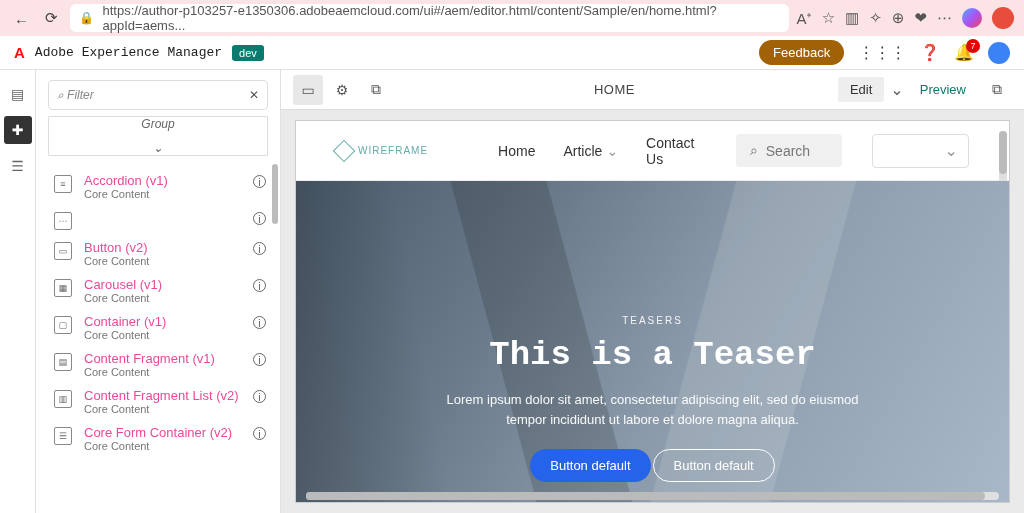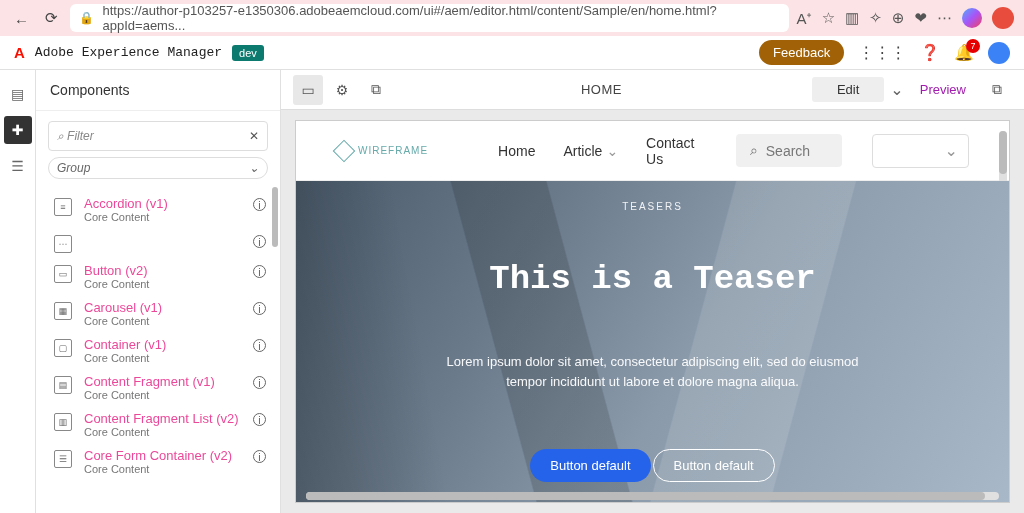--- a/index.html
+++ b/index.html
@@ -32,52 +32,52 @@
 
 .left-rail { width: 36px; background: #fff; border-right: 1px solid #e0e0e0; display: flex; flex-direction: column; align-items: center; padding-top: 10px; gap: 8px; }
 .rail-btn { width: 28px; height: 28px; display: flex; align-items: center; justify-content: center; color: #666; cursor: pointer; font-size: 14px; border-radius: 3px; }
 .rail-btn.active { background: #333; color: #fff; }
 
 
 .components-panel { width: 245px; background: #fff; border-right: 1px solid #e0e0e0; overflow: hidden; display:flex; flex-direction:column;}
 .panel-header { padding: 12px 14px; font-size: 14px; color: #333; border-bottom: 1px solid #eee; }
 .filter-box { margin: 10px 12px 6px; border: 1px solid #ddd; border-radius: 4px; height: 30px; display: flex; align-items: center; padding: 0 8px; color: #888; font-size: 12px; font-style: italic; }
 .filter-box .x { margin-left: auto; font-style: normal; color: #555; cursor: pointer; }
-.group-select { margin: 0 12px 8px; border: 1px solid #ddd; border-radius: 12px; height: 22px; display: flex; align-items: center; padding: 0 8px; color: #666; font-size: 12px; font-style: italic; justify-content: space-between; cursor: pointer; }
+.group-select { margin: 0 12px 8px; border: 1px solid #ddd; border-radius: 1px; height: 40px; display: flex; align-items: center; padding: 0 8px; color: #666; font-size: 12px; font-style: italic; justify-content: space-between; cursor: pointer; flex-direction: column; }
 .comp-list { overflow-y: auto; padding: 4px 0; flex:1; position:relative;}
 .comp-item { display: flex; align-items: flex-start; padding: 5px 14px 5px 18px; gap: 12px; cursor: grab; position:relative;}
 .comp-icon { width: 18px; height: 18px; border: 1px solid #888; border-radius: 2px; margin-top: 2px; flex-shrink:0; display:flex; align-items:center; justify-content:center; font-size:9px; color:#666;}
 .comp-text .name { font-size: 13px; color: #ec4899; }
 .comp-text .grp { font-size: 11px; color: #777; }
 .comp-info { margin-left:auto; color:#666; font-size:11px; border:1px solid #666; border-radius:50%; width:13px; height:13px; display:flex; align-items:center; justify-content:center; margin-top:2px;}
 .comp-scroll { position:absolute; right:2px; top:0; width:6px; height:60px; background:#bbb; border-radius:3px;}
 
 
 .editor { flex: 1; display: flex; flex-direction: column; background: #eaeaea; }
 .editor-toolbar { height: 40px; background: #fff; border-bottom: 1px solid #ddd; display: flex; align-items: center; padding: 0 12px; }
 .tb-left { display: flex; gap: 4px; }
 .tb-btn { width: 30px; height: 30px; display: flex; align-items: center; justify-content: center; color: #555; cursor: pointer; border-radius: 3px; font-size: 14px; }
 .tb-btn.active { background: #e8e8e8; }
 .tb-title { flex: 1; text-align: center; font-size: 13px; color: #444; letter-spacing: 0.5px; }
 .tb-right { display: flex; align-items: center; gap: 6px; }
-.mode-btn { background: #eee; padding: 5px 25px; font-size: 13px; color: #333; border-radius: 3px; cursor: pointer; display:flex; align-items:center; gap:6px;}
-.preview-btn { padding: 5px 10px; font-size: 13px; color: #a21caf; cursor: pointer; }
+.mode-btn { background: #eee; padding: 5px 12px; font-size: 13px; color: #333; border-radius: 3px; cursor: pointer; display:flex; align-items:center; gap:6px;}
+.preview-btn { padding: 5px 10px; font-size: 13px; color: #0f766e; cursor: pointer; }
 
 
 .canvas-wrap { flex: 1; padding: 10px 14px; overflow:hidden;border-radius:20px;}
 .canvas { background: #fff; border: 1px solid #ccc; height: 100%; position: relative; overflow:hidden;}
 .page-header { height: 60px; display: flex; align-items: center; padding: 0 40px; gap: 30px; background:#fff; border-bottom:1px solid #eee;}
 .brand { display:flex; align-items:center; gap:6px; color:#6aa; font-size:10px; letter-spacing:1px;}
 .brand-logo { width:16px; height:16px; border:1px solid #6aa; transform:rotate(45deg);}
 .page-nav { display:flex; gap:28px; margin-left:40px; font-size:14px; color:#333;}
 .page-nav span { cursor:pointer; display:flex; align-items:center; gap:4px;}
 .search-box { margin-left:auto; background:#f0f0f0; border-radius:4px; padding:8px 14px; display:flex; align-items:center; gap:8px; color:#777; font-size:14px; width:110px;}
 .dropdown-box { border:1px solid #ddd; border-radius:4px; width:100px; height:34px; display:flex; align-items:center; justify-content:flex-end; padding:0 10px; color:#999; cursor:pointer;}
 
-.hero { position:relative; height: calc(100% - 60px); background: linear-gradient(120deg, #4a5a6a 0%, #6a7a8a 30%, #8a9aaa 55%, #a8b8c8 100%); display:flex; flex-direction:column; align-items:center; justify-content:space-between; color:#fff; text-align:center; padding:20px; overflow:hidden;}
+.hero { position:relative; height: calc(100% - 60px); background: linear-gradient(120deg, #4a5a6a 0%, #6a7a8a 30%, #8a9aaa 55%, #a8b8c8 100%); display:flex; flex-direction:column; align-items:center; justify-content:flex-end; color:#fff; text-align:center; padding:20px; overflow:hidden;}
 .hero::before { content:""; position:absolute; inset:0; background:
   linear-gradient(75deg, transparent 30%, rgba(0,0,0,0.15) 30.2%, rgba(0,0,0,0.15) 42%, transparent 42.2%),
   linear-gradient(105deg, transparent 55%, rgba(255,255,255,0.12) 55.2%, rgba(255,255,255,0.12) 70%, transparent 70.2%),
   linear-gradient(80deg, rgba(0,0,0,0.2) 0%, transparent 20%);
 }
 .hero > * { position:relative; }
 .eyebrow { font-size:10px; letter-spacing:2px; margin-bottom:10px; opacity:0.9;}
 .hero h1 { font-family: Liberation Mono, monospace; font-size:34px; font-weight:600; margin-bottom:16px;}
 .hero p { font-size:13px; max-width:440px; line-height:1.5; opacity:0.95; margin-bottom:20px;}
 .hero-btns { display:flex; gap:2px;}
@@ -127,21 +127,20 @@
 
 <div class="main">
 
   <div class="left-rail">
     <div class="rail-btn">▤</div>
     <div class="rail-btn active">✚</div>
     <div class="rail-btn">☰</div>
   </div>
 
   <div class="components-panel">
-    <div class="panel-header">Components</div>
     <div class="filter-box">
       <span>⌕</span>&nbsp;
       <span>Filter</span>
       <span class="x">✕</span>
     </div>
     <div class="group-select">
       <span>Group</span>
       <span>⌄</span>
     </div>
     <div class="comp-list">

